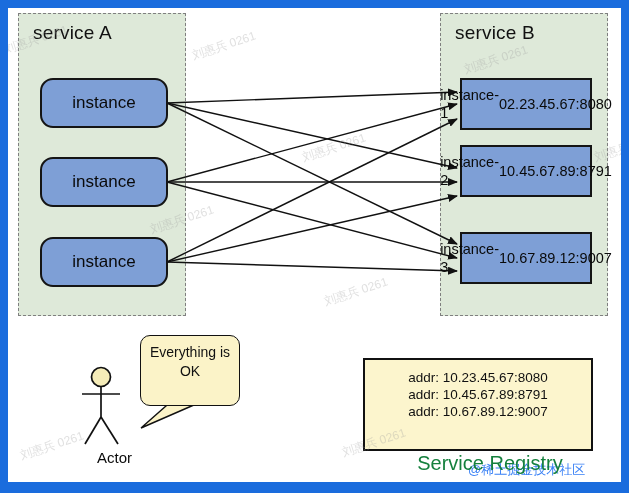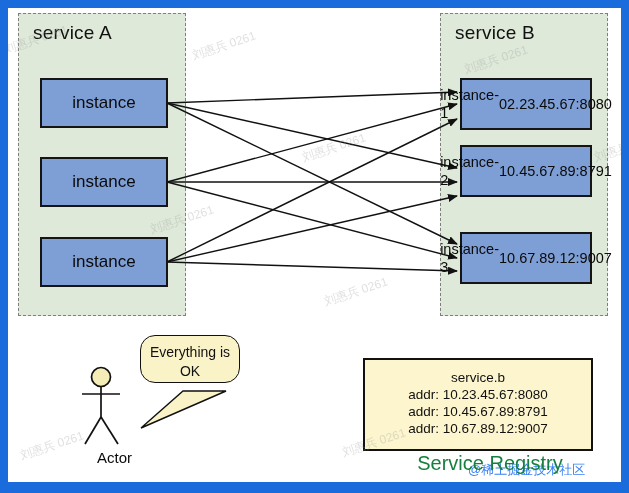--- a/index.html
+++ b/index.html
@@ -20,26 +20,26 @@
   .panel-b{left:440px;}
   .panel-label{
     position:absolute;left:14px;top:8px;font-size:19px;color:#111;letter-spacing:.2px;
   }
   .inst{
     position:absolute;box-sizing:border-box;z-index:3;
     background:#7E9FD6;border:2px solid #151515;
     display:flex;align-items:center;justify-content:center;
     font-size:17px;color:#0a0a0a;
   }
-  .inst-l{left:40px;width:128px;height:50px;}
+  .inst-l{left:40px;width:128px;height:50px;border-radius:13px;}
   .inst-r{left:460px;width:132px;height:52px;flex-direction:row;font-size:14.5px;line-height:18px;}
   .svg-layer{position:absolute;inset:0;z-index:2;}
   .bubble{
-    position:absolute;left:140px;top:335px;width:100px;height:48px;z-index:3;
-    box-sizing:border-box;background:#FBF3C8;border:1.6px solid #111;border-radius:15px;
+    position:absolute;left:140px;top:335px;width:100px;height:71px;z-index:3;
+    box-sizing:border-box;background:#FBF3C8;border:1.6px solid #111;border-radius:10px;
     text-align:center;font-size:14px;line-height:19px;padding-top:7px;
   }
   .registry{
     position:absolute;left:363px;top:358px;width:230px;height:93px;z-index:3;
     box-sizing:border-box;background:#FCF5CD;border:2px solid #111;
     text-align:center;font-size:13.5px;line-height:17px;padding-top:9px;
   }
   .registry-caption{
     position:absolute;left:375px;top:452px;width:230px;z-index:5;
     text-align:center;font-size:20px;color:#15803d;
@@ -121,21 +121,20 @@
   </div>
 
   <div class="bubble">
     <div>Everything is</div>
     <div>OK</div>
   </div>
 
   <div class="actor-label">Actor</div>
 
   <div class="registry">
-    <div>service.b</div>
     <div>addr: 10.23.45.67:8080</div>
     <div>addr: 10.45.67.89:8791</div>
     <div>addr: 10.67.89.12:9007</div>
   </div>
   <div class="registry-caption">Service Registry</div>
 
   <span class="wm-community">@稀土掘金技术社区</span>
   <span class="wm-diag" style="left:2px;top:42px">刘惠兵 0261</span>
   <span class="wm-diag" style="left:190px;top:48px">刘惠兵 0261</span>
   <span class="wm-diag" style="left:462px;top:62px">刘惠兵 0261</span>

